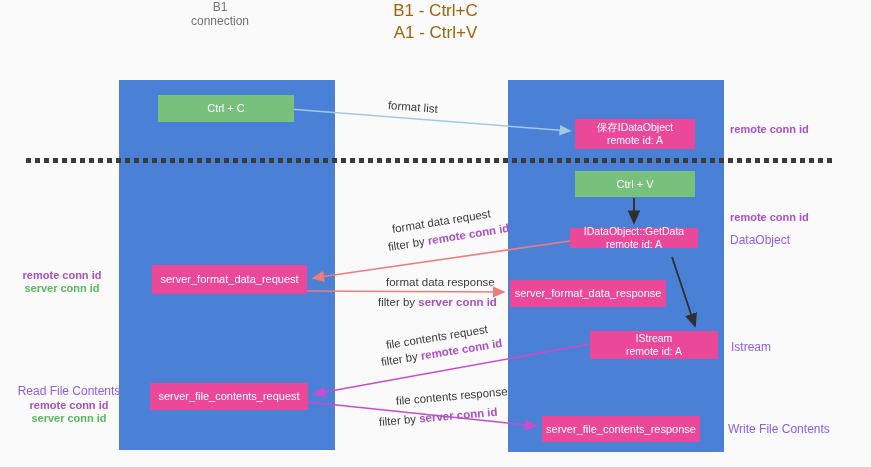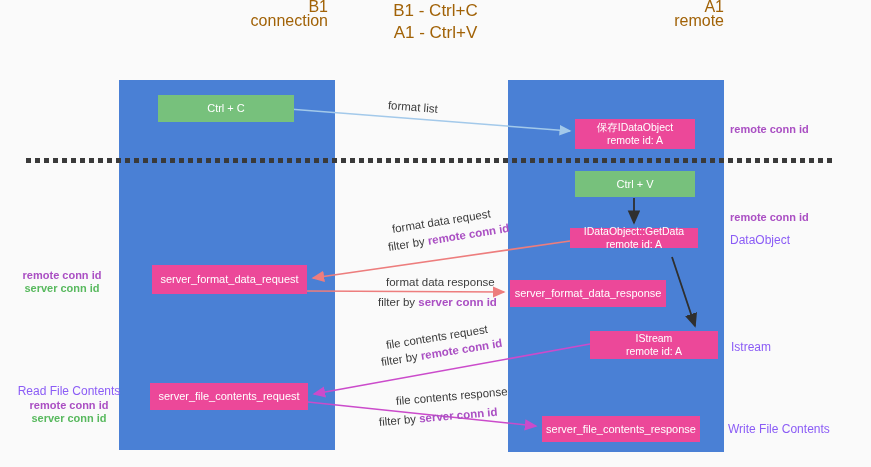--- a/index.html
+++ b/index.html
@@ -1,20 +1,20 @@
 <!DOCTYPE html>
 <html><head>
 <meta charset="utf-8">
 <style>
   html,body{margin:0;padding:0;}
   #canvas{position:relative;width:871px;height:467px;background:#fafafa;overflow:hidden;
           font-family:"Liberation Sans",sans-serif;color:#3c3c3c;}
   .abs{position:absolute;}
   .title{left:0;right:0;top:6;text-align:center;font-size:17px;line-height:22px;color:#a16207;}
-  .col-header{top:48;width:216px;text-align:right;font-size:16px;line-height:14px;color:#a16207;}
+  .col-header{top:48;width:216px;text-align:center;font-size:12px;line-height:14px;color:#737373;}
   .lifeline{top:80px;width:216px;background:#4a80d5;}
   .dashed-line{left:26px;top:158px;width:806px;height:5px;
      background:repeating-linear-gradient(90deg,#3a3a3a 0 5px,transparent 5px 9px);}
   .box{color:#fff;text-align:center;display:flex;flex-direction:column;justify-content:center;
        font-size:11px;line-height:13px;}
   .box.green{background:#77c17c;}
   .box.orange{background:#ec4899;}
   .box .l2{font-size:10.5px;}
   .purple{color:#aa4fc3;font-weight:bold;}
   .greenlbl{color:#58b95e;font-weight:bold;}
@@ -29,24 +29,20 @@
 <div id="canvas">
 
   <div class="abs title">
     <div>B1 - Ctrl+C</div>
     <div>A1 - Ctrl+V</div>
   </div>
 
   <div class="abs col-header" style="left:112px;">
     <div>B1</div>
     <div>connection</div>
-  </div>
-  <div class="abs col-header" style="left:508px;">
-    <div>A1</div>
-    <div>remote</div>
   </div>
 
   <div class="abs lifeline" style="left:119px;height:370px;"></div>
   <div class="abs lifeline" style="left:508px;height:372px;"></div>
 
   <div class="abs dashed-line"></div>
 
   <svg class="overlay" width="871" height="467" viewBox="0 0 871 467">
     <defs>
       <marker id="m-blue" markerWidth="9" markerHeight="8" refX="7" refY="3.5" orient="auto">

